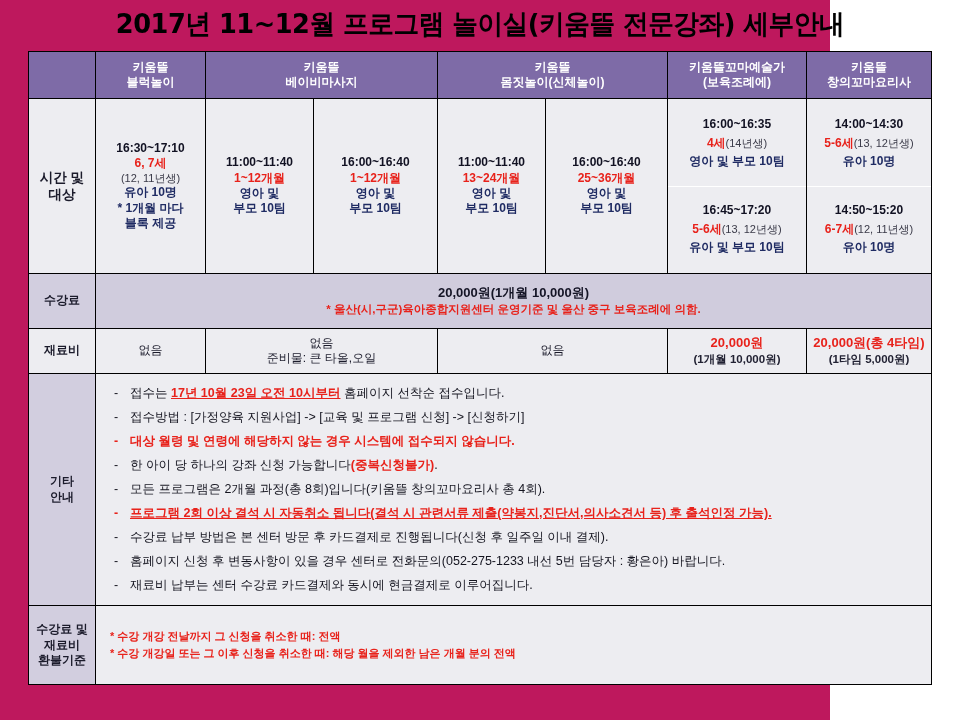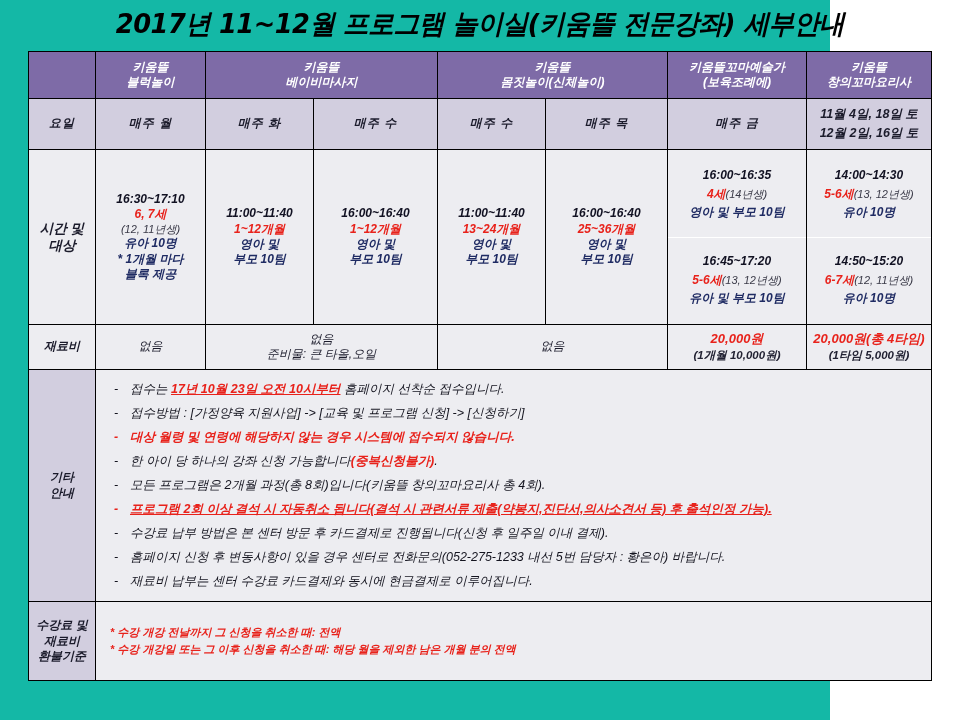--- a/index.html
+++ b/index.html
@@ -10,22 +10,21 @@
     width: 960px;
     height: 720px;
     background: #ffffff;
     font-family: "Liberation Sans", "DejaVu Sans", sans-serif;
     overflow: hidden;
   }
   #page {
     position: relative;
     width: 830px;
     height: 720px;
-    background: #14b8a6;
-    font-style: italic;
+    background: #be185d;
   }
 
   
   .title {
     position: absolute;
     top: 6px;
     left: 0;
     width: 960px;
     text-align: center;
     font-family: "DejaVu Sans", sans-serif;
@@ -218,33 +217,20 @@
         <td class="hdr">
           <span>키움뜰꼬마예술가</span><br>
           <span>(보육조례에)</span>
         </td>
         <td class="hdr">
           <span>키움뜰</span><br>
           <span>창의꼬마요리사</span>
         </td>
       </tr>
 
-      <tr class="dayrow">
-        <td class="lbl">요일</td>
-        <td>매주 월</td>
-        <td>매주 화</td>
-        <td>매주 수</td>
-        <td>매주 수</td>
-        <td>매주 목</td>
-        <td>매주 금</td>
-        <td class="twoline">
-          <span>11월 4일, 18일 토</span><br>
-          <span>12월 2일, 16일 토</span>
-        </td>
-      </tr>
 
       <tr class="timerow">
         <td class="lbl">
           <span>시간 및</span><br>
           <span>대상</span>
         </td>
 
         <td>
           <div class="cell-time">16:30~17:10</div>
           <div class="cell-red">6, 7세</div>
@@ -310,20 +296,27 @@
           <div class="half">
             <div class="cell-time">14:50~15:20</div>
             <div>
               <span class="cell-red">6-7세</span><span class="cell-gray">(12, 11년생)</span>
             </div>
             <div class="cell-navy">유아 10명</div>
           </div>
         </td>
       </tr>
 
+      <tr>
+        <td class="lbl fee-lbl">수강료</td>
+        <td class="fee-body" colspan="7">
+          <div class="fee-main">20,000원(1개월 10,000원)</div>
+          <div class="fee-note">* 울산(시,구군)육아종합지원센터 운영기준 및 울산 중구 보육조례에 의함.</div>
+        </td>
+      </tr>
 
       <tr class="mat">
         <td class="lbl mat-lbl">재료비</td>
         <td>없음</td>
         <td colspan="2">
           <div>없음</div>
           <div>준비물: 큰 타올,오일</div>
         </td>
         <td colspan="2">없음</td>
         <td>

